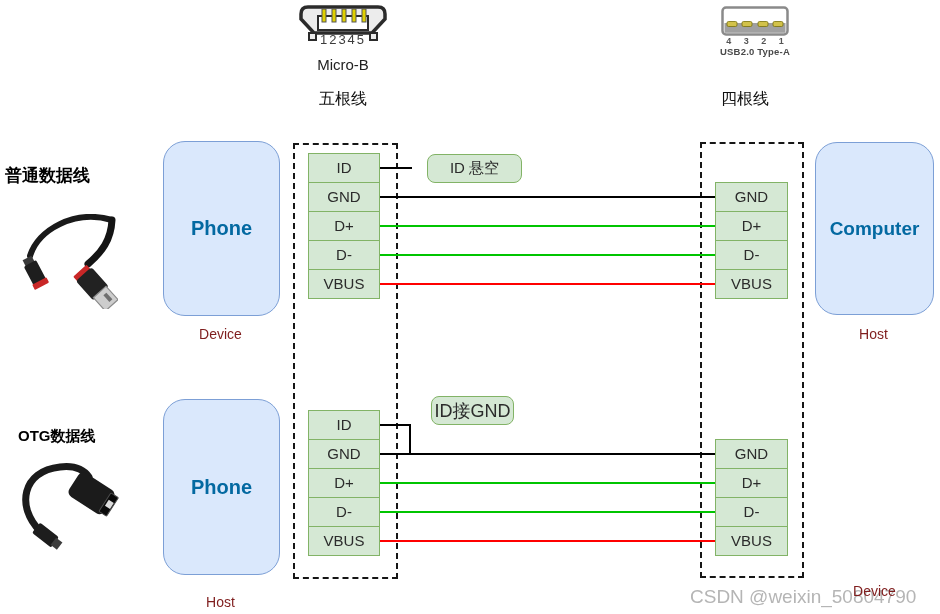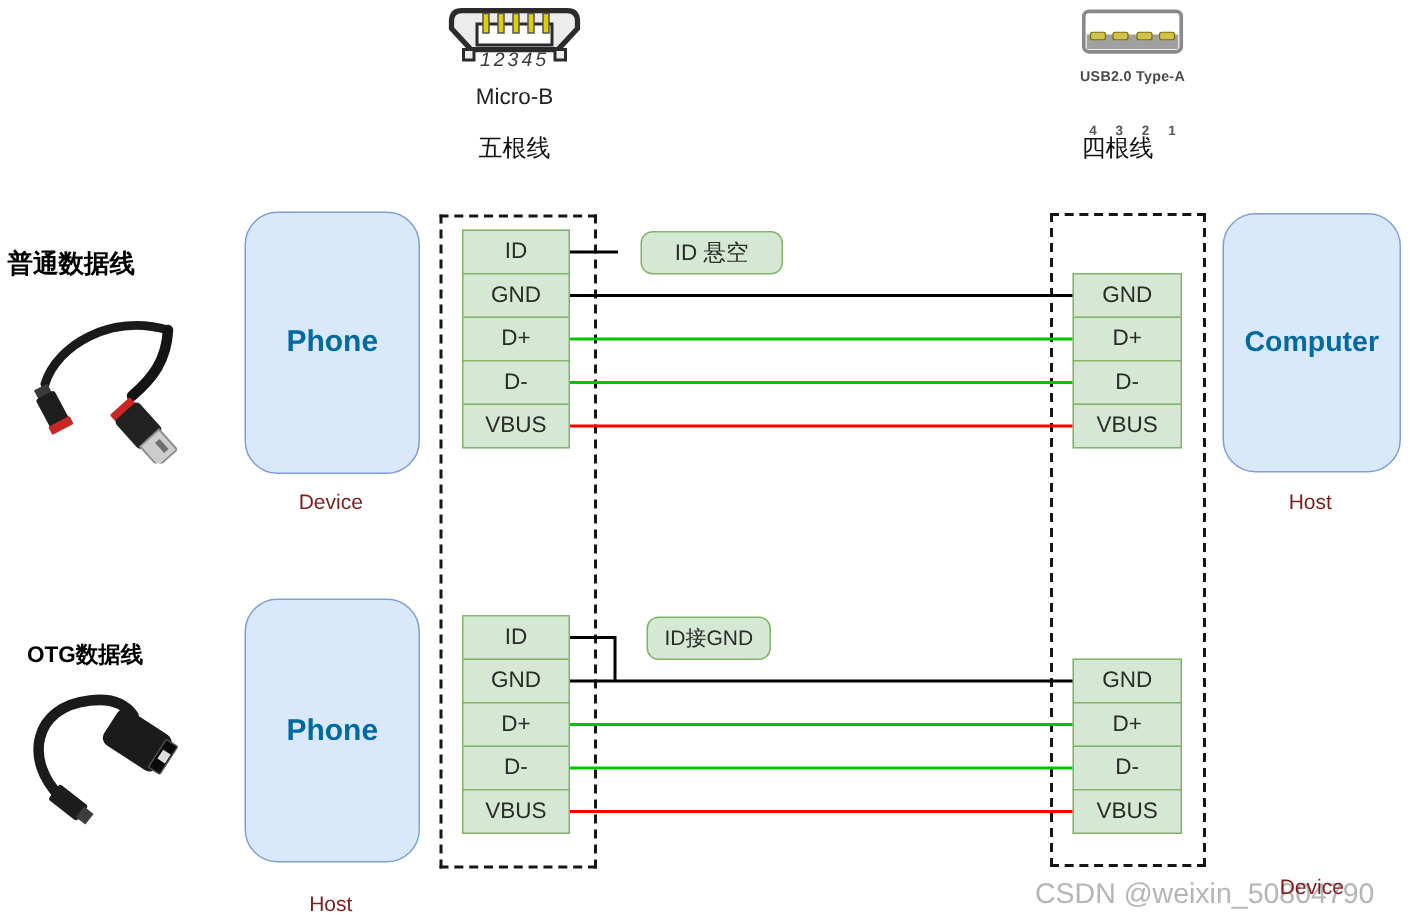--- a/index.html
+++ b/index.html
@@ -4,21 +4,21 @@
 <style>
   html,body{margin:0;padding:0;background:#fff;}
   #canvas{
     position:relative;width:940px;height:614px;background:#ffffff;overflow:hidden;
     font-family:"Liberation Sans","DejaVu Sans",sans-serif;color:#1a1a1a;
   }
   .abs{position:absolute;}
   .ctr{text-align:center;}
 
   
-  .pins-label{font-size:13px;letter-spacing:2px;color:#3c3c3c;font-style:italic;}
+  .pins-label{font-size:13px;letter-spacing:2px;color:#3c3c3c;}
   .conn-name{font-size:15px;color:#222;}
   .pinnum-label{font-size:9px;font-weight:bold;color:#555;word-spacing:10px;}
   .conn-name-sm{font-size:9.5px;font-weight:bold;color:#4a4a4a;letter-spacing:.2px;}
   .wires-label{font-size:16px;color:#111;}
 
   
   .cable-title{font-weight:bold;color:#000;}
 
   
   .device-block{
@@ -73,21 +73,21 @@
   <div class="abs ctr wires-label" style="left:298px;top:89px;width:90px;text-align:center;">五根线</div>
 
   <svg class="abs" style="left:721px;top:6px;" width="68" height="30" viewBox="0 0 68 30">
     <rect x="1.5" y="1.5" width="65" height="27" rx="3.5" fill="#ffffff" stroke="#8a8a8a" stroke-width="2.5"></rect>
     <rect x="3.5" y="17" width="61" height="9.8" fill="#a0a0a0"></rect>
     <rect x="6" y="15.5" width="10" height="5" rx="1.5" fill="#d2c24a" stroke="#77700a" stroke-width="0.8"></rect>
     <rect x="21" y="15.5" width="10" height="5" rx="1.5" fill="#d2c24a" stroke="#77700a" stroke-width="0.8"></rect>
     <rect x="37" y="15.5" width="10" height="5" rx="1.5" fill="#d2c24a" stroke="#77700a" stroke-width="0.8"></rect>
     <rect x="52" y="15.5" width="10" height="5" rx="1.5" fill="#d2c24a" stroke="#77700a" stroke-width="0.8"></rect>
   </svg>
-  <div class="abs ctr pinnum-label" style="left:721px;top:36px;width:68px;margin-top:46px;">4 3 2 1</div>
+  <div class="abs ctr pinnum-label" style="left:721px;top:36px;width:68px;">4 3 2 1</div>
   <div class="abs ctr conn-name-sm" style="left:700px;top:46px;width:110px;">USB2.0 Type-A</div>
   <div class="abs ctr wires-label" style="left:711px;top:89px;width:68px;">四根线</div>
 
   <div class="abs cable-title" style="left:5px;top:164px;font-size:17px;">普通数据线</div>
   <svg class="abs" style="left:8px;top:214px;" width="110" height="95" viewBox="0 0 110 95">
     <path d="M104,6 C66,-5 30,16 22,42" fill="none" stroke="#1a1a1a" stroke-width="6" stroke-linecap="round"></path>
     <path d="M104,6 C103,26 94,38 80,50" fill="none" stroke="#141414" stroke-width="7" stroke-linecap="round"></path>
     <g transform="rotate(62 20 48)">
       <rect x="16" y="42" width="8" height="10" fill="#3a3a3a"></rect>
       <rect x="22" y="40" width="22" height="14" rx="2" fill="#1e1e1e"></rect>
@@ -160,21 +160,21 @@
     <div class="pin">VBUS</div>
   </div>
 
   <div class="abs pin-table r" style="left:715px;top:439px;">
     <div class="pin">GND</div>
     <div class="pin">D+</div>
     <div class="pin">D-</div>
     <div class="pin">VBUS</div>
   </div>
 
-  <div class="abs note-box" style="left:431px;top:411px;width:81px;height:27px;font-size:14px;">
+  <div class="abs note-box" style="left:431px;top:396px;width:81px;height:27px;font-size:18px;">
     <span>ID接GND</span>
   </div>
 
 
   <div class="abs watermark" style="left:690px;top:586px;">CSDN @weixin_50804790</div>
   <div class="abs ctr role-label" style="left:816px;top:583px;width:117px;">Device</div>
 
   <svg id="wire-layer" width="940" height="614">
 
     <line x1="380" y1="168" x2="412" y2="168" stroke-width="2" stroke="#000000"></line>

